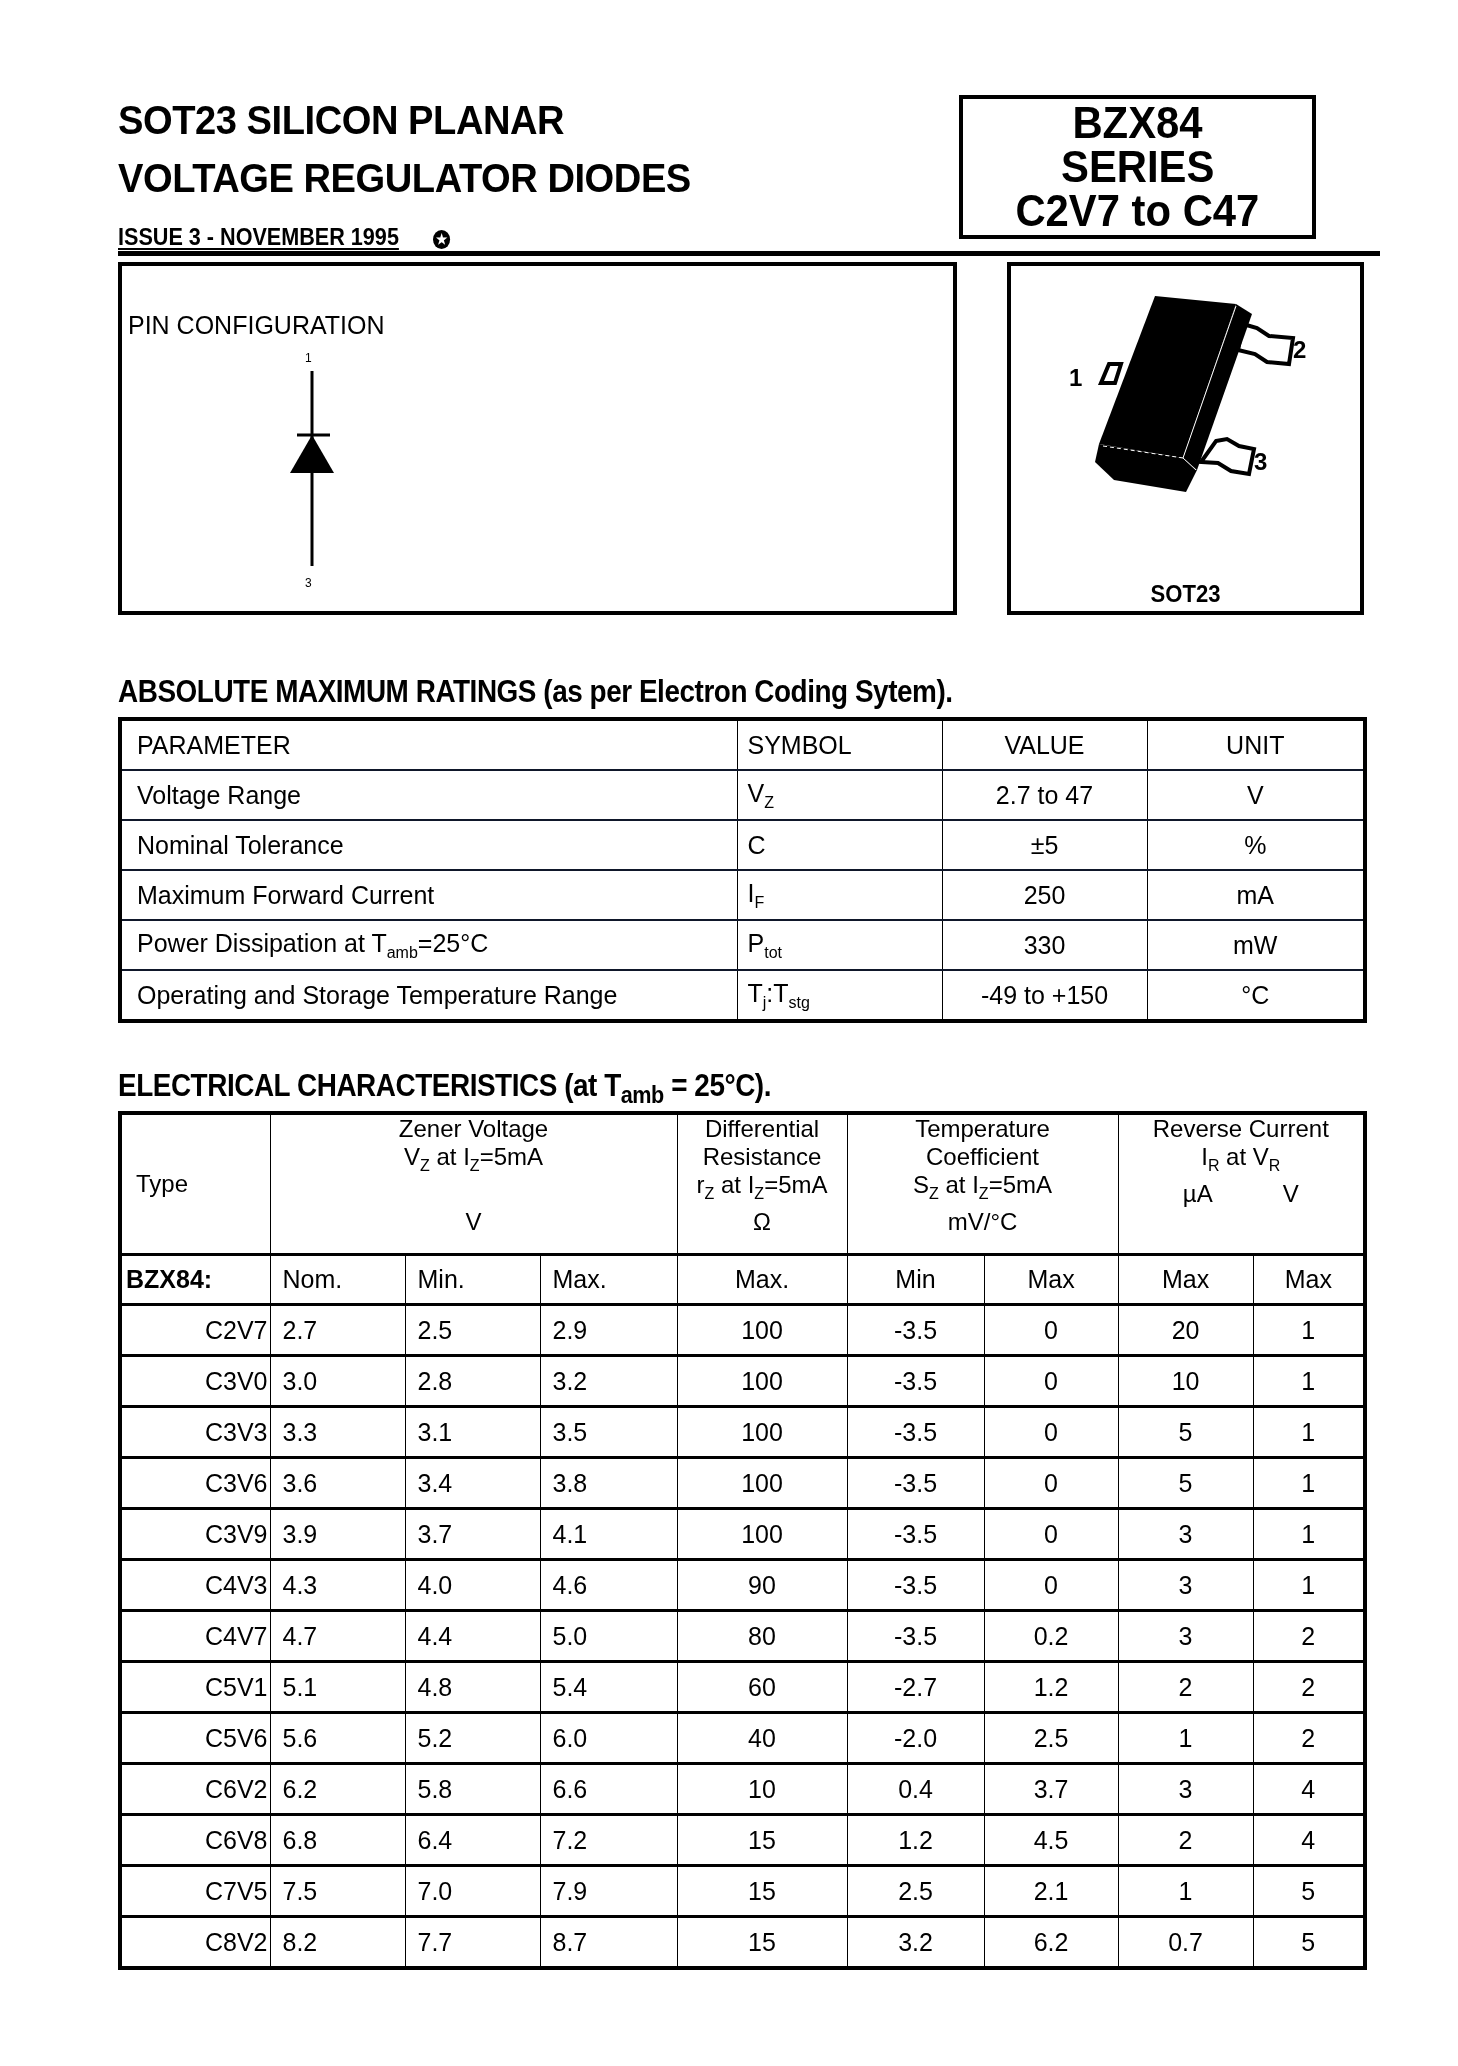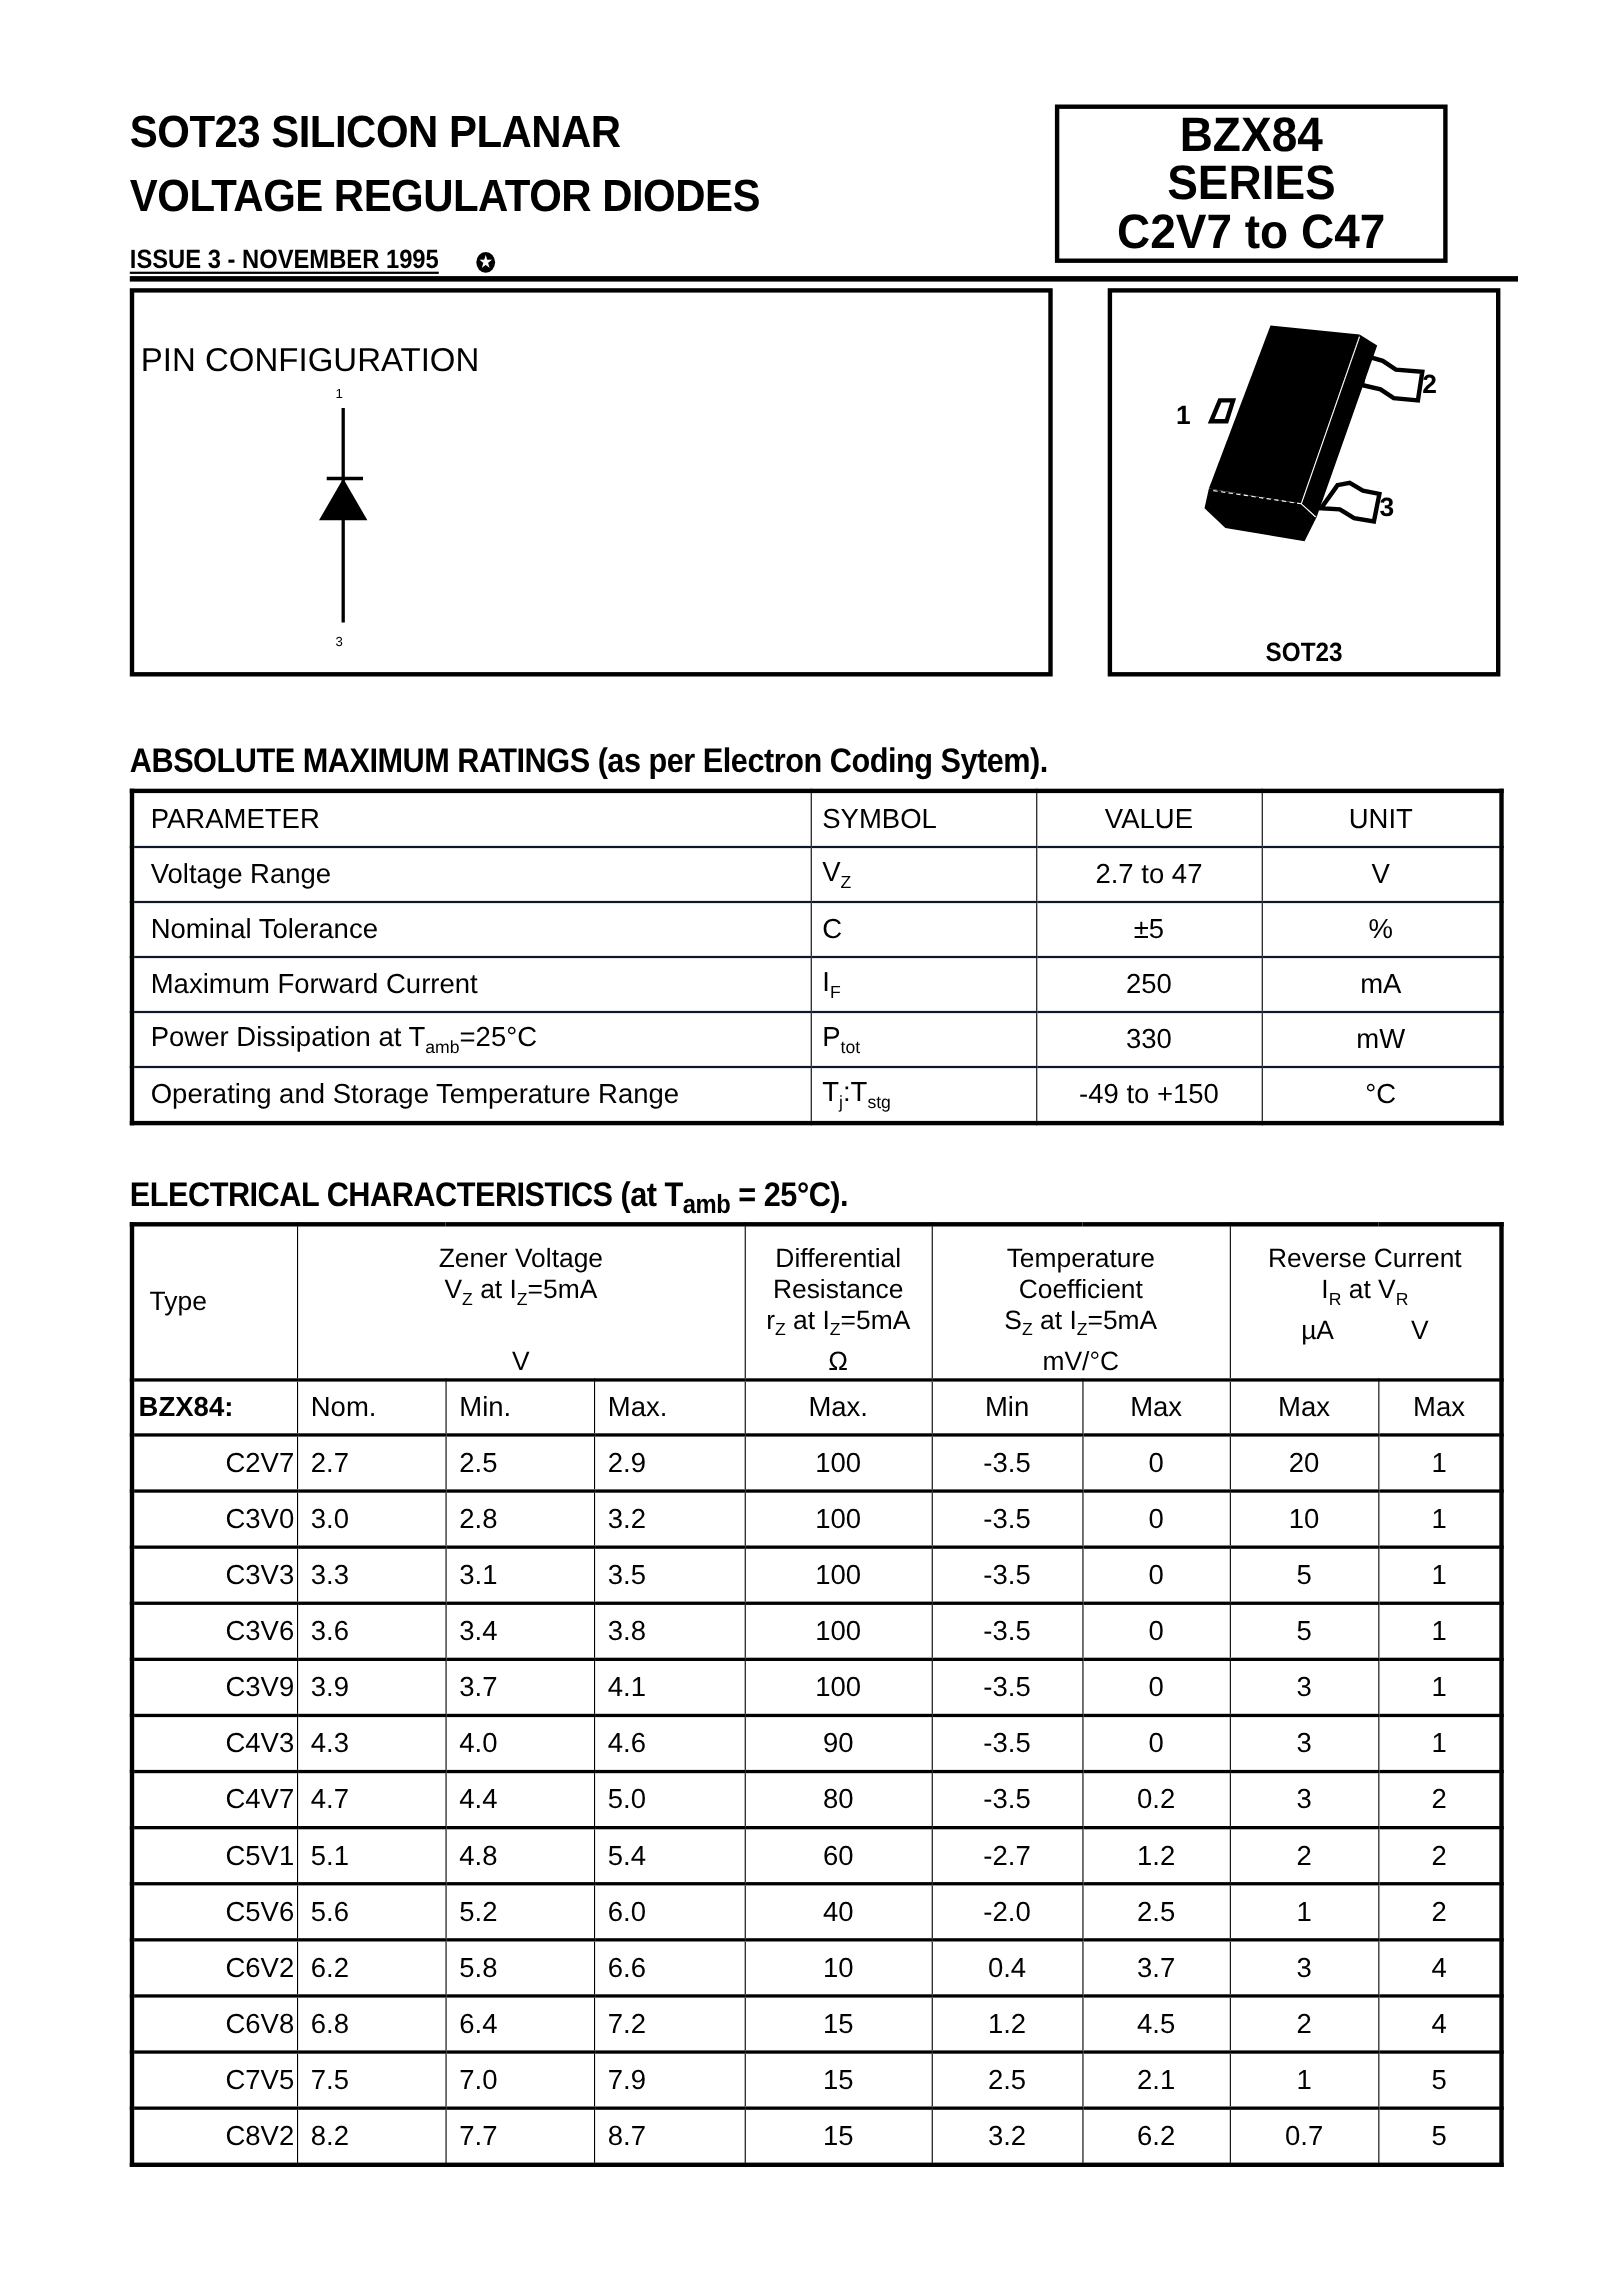--- a/index.html
+++ b/index.html
@@ -19,21 +19,21 @@
   .series-box { position: absolute; left: 959px; top: 95px; width: 349px; height: 136px;
                 border: 4px solid #000; display: flex; flex-direction: column; align-items: center;
                 justify-content: center; font-weight: bold; font-size: 44px; line-height: 44px;
                 letter-spacing: 0px; }
   .series-box span { display: block; transform: scaleX(0.95); }
   .sep { position: absolute; left: 118px; top: 251px; width: 1262px; height: 5px; background: #000; }
 
   
   .pin-box { position: absolute; left: 118px; top: 262px; width: 831px; height: 345px;
              border: 4px solid #000; }
-  .pin-label { position: absolute; left: 6px; top: 45px; font-size: 30px; white-space: nowrap; }
+  .pin-label { position: absolute; left: 6px; top: 45px; font-size: 25px; white-space: nowrap; }
   .pin-num { position: absolute; font-size: 12px; }
   .pkg-box { position: absolute; left: 1007px; top: 262px; width: 349px; height: 345px;
              border: 4px solid #000; }
   .pkg-label { position: absolute; left: 0; right: 0; top: 314px; text-align: center;
                font-weight: bold; font-size: 24px; transform: scaleX(0.92); }
 
   
   .section-h { position: absolute; left: 118px; font-weight: bold; font-size: 31px; white-space: nowrap;
                transform: scaleX(0.9); transform-origin: left top; letter-spacing: -0.5px; }
   .section-h sub { font-size: 24px; vertical-align: -7px; }
@@ -52,21 +52,21 @@
   .elec { left: 118px; top: 1111px; width: 1245px; border: 4px solid #000; }
   .elec td { border-right: 1px solid #000; border-bottom: 3px solid #000; }
   .elec .hdr td { height: 138px; vertical-align: top; text-align: center; font-size: 24px; line-height: 28px; }
   .elec .hdr td.type { vertical-align: middle; text-align: left; padding-left: 14px; }
   .elec .hdr2 td { height: 47px; }
   .elec .row td { height: 48px; }
   .elec td.lt { text-align: left; padding-left: 12px; }
   .elec td.ctr { text-align: center; }
   .elec td.rt { text-align: right; padding-right: 2px; }
   .elec td.bold { font-weight: bold; padding-left: 4px; text-align: left; }
-  .hdr-inner { padding-top: 16px; }
+  .hdr-inner { padding-top: 0; }
 </style>
 </head>
 <body>
 
 <div class="title-line" style="top:97px;">SOT23 SILICON PLANAR</div>
 <div class="title-line" style="top:155px;">VOLTAGE REGULATOR DIODES</div>
 <div class="issue">
   <span class="issue-text">ISSUE 3 - NOVEMBER 1995</span><span class="star">★</span>
 </div>
 <div class="series-box">

